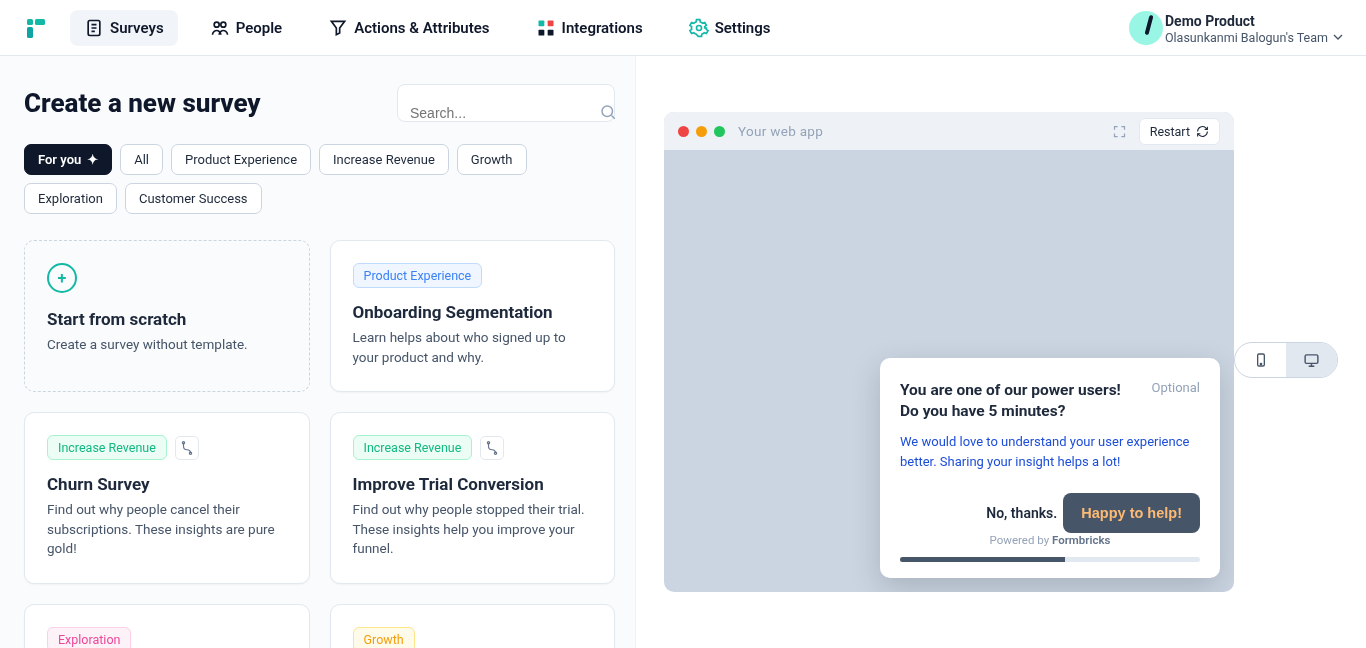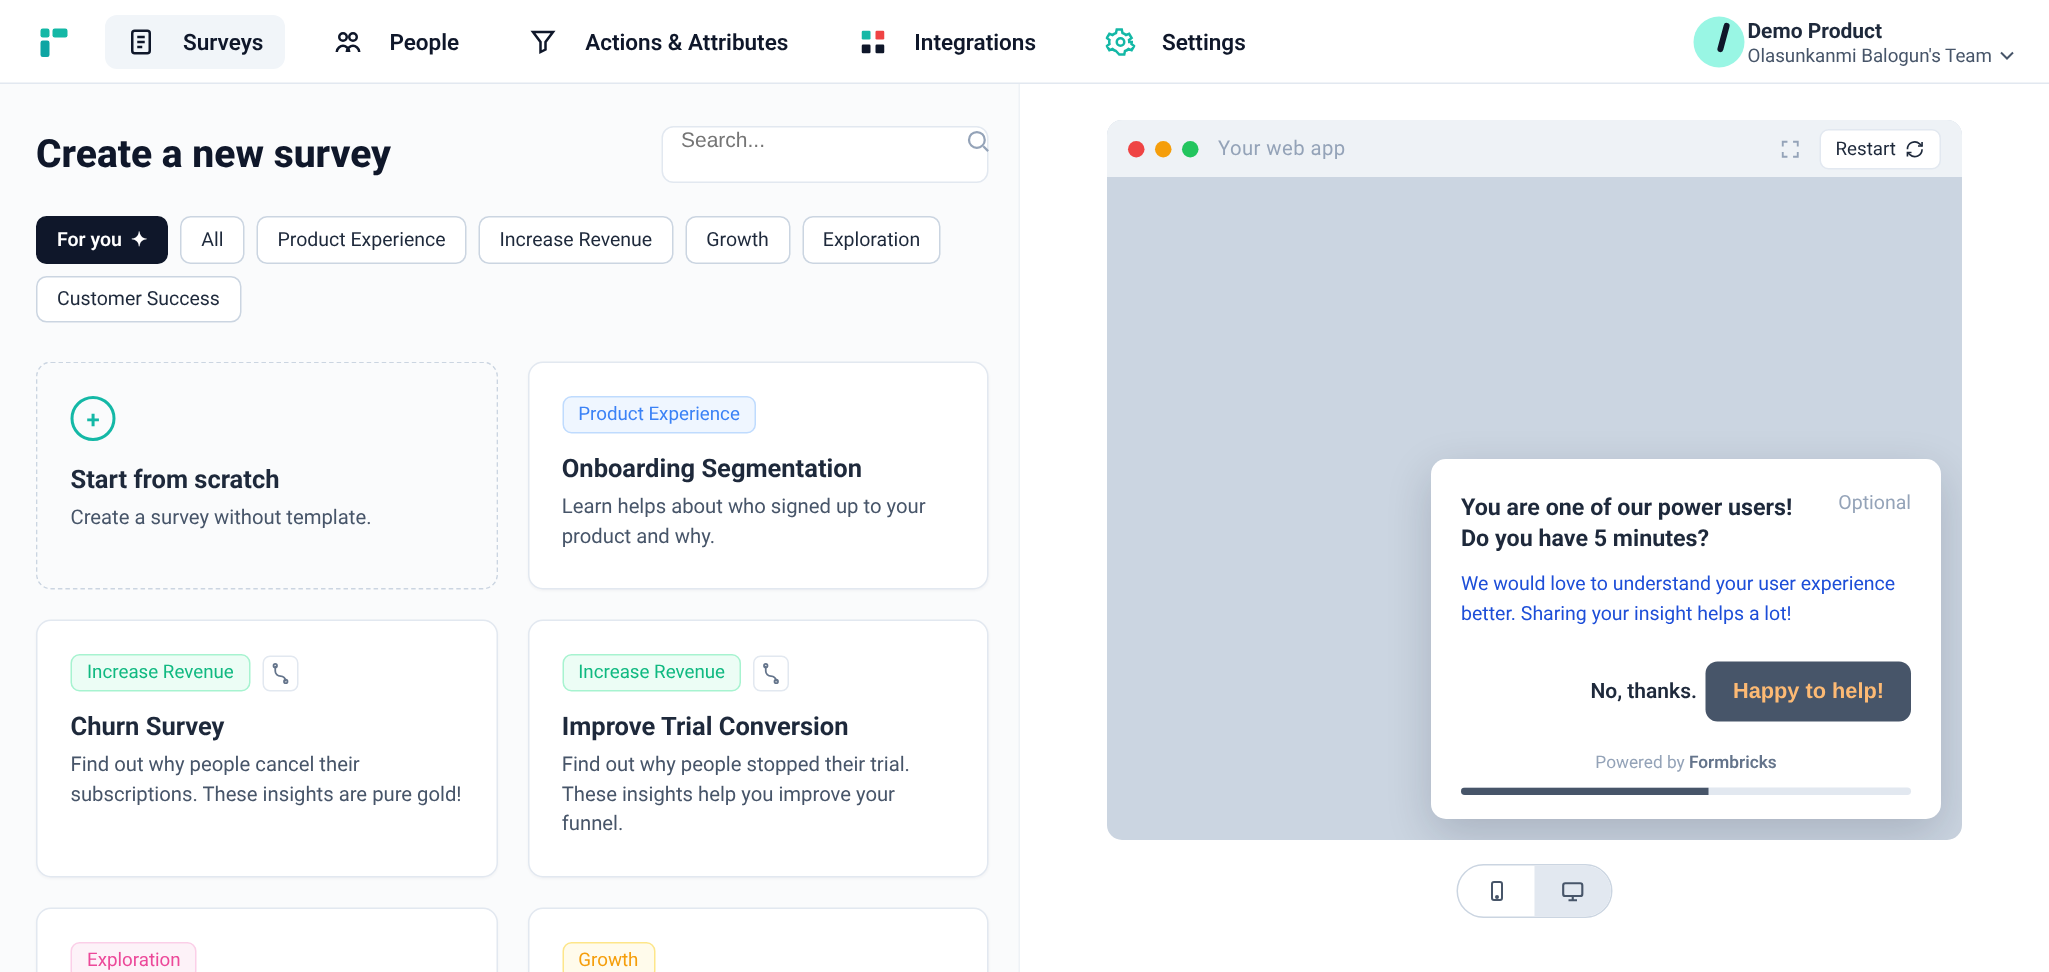--- a/index.html
+++ b/index.html
@@ -20,21 +20,21 @@
     height: 56px;
     border-bottom: 1px solid #e2e8f0;
     padding: 0 20px 0 24px;
   }
   .nav-left { display: flex; align-items: center; gap: 18px; }
   .logo {
     width: 24px; height: 24px; position: relative; margin-right: 4px;
   }
   .logo svg { width: 24px; height: 24px; }
   .nav-item {
-    display: flex; align-items: center; gap: 18px;
+    display: flex; align-items: center; gap: 6px;
     padding: 8px 14px; border-radius: 8px; cursor: pointer;
     font-weight: 600; font-size: 15px; color: #0f172a;
   }
   .nav-item.active { background: #f1f5f9; }
   .nav-icon { width: 20px; height: 20px; display: inline-flex; align-items: center; justify-content: center; }
   .nav-right { display: flex; align-items: flex-end; gap: 2px; }
   .avatar {
     width: 34px; height: 34px; border-radius: 50%;
     background: #99f6e4; position: relative; overflow: hidden;
   }
@@ -47,28 +47,28 @@
   .team-sub { font-size: 12.5px; color: #475569; }
   .chevron-down { color: #475569; }
 
   
   .main { display: flex; height: calc(648px - 56px); }
   .left-pane {
     width: 680px; padding: 28px 20px 20px 24px;
     border-right: 1px solid #eef2f6; overflow: hidden;
     background: #fafbfc;
   }
-  .right-pane { flex: 1; padding: 24px 28px; display: flex; flex-direction: column; align-items: center; }
+  .right-pane { flex: 1; padding: 24px 28px; display: flex; flex-direction: row; align-items: center; }
 
   .page-title { font-size: 26px; font-weight: 800; color: #0f172a; }
 
   .title-row { display: flex; align-items: center; justify-content: space-between; margin-bottom: 22px; }
   .search-box {
     width: 218px; height: 38px; border: 1px solid #e2e8f0; border-radius: 8px;
-    display: flex; align-items: flex-start; padding: 0 12px; gap: 8px; background: #fff;
+    display: flex; align-items: flex-end; padding: 0 12px; gap: 8px; background: #fff;
   }
   .search-box input {
     border: none; outline: none; flex: 1; font-size: 14px; color: #475569; background: transparent;
   }
   .search-icon { color: #94a3b8; }
 
   
   .filters { display: flex; gap: 8px; margin-bottom: 26px; flex-wrap: wrap; }
   .pill {
     border: 1px solid #cbd5e1; background: #fff; border-radius: 7px;
@@ -141,21 +141,21 @@
   .popup-top { display: flex; justify-content: space-between; align-items: flex-start; gap: 15px; }
   .popup-title { font-weight: 700; font-size: 15.5px; color: #1e293b; line-height: 1.35; }
   .optional { color: #94a3b8; font-size: 13px; white-space: nowrap; }
   .popup-desc { font-size: 13px; color: #1d4ed8; margin-top: 10px; line-height: 1.5; }
   .popup-actions { display: flex; justify-content: flex-end; margin-top: 22px; align-items: center; }
   .btn-ghost { font-size: 14px; font-weight: 600; color: #1e293b; cursor: pointer; padding: 10px 6px; }
   .btn-primary {
     background: #475569; color: #fdba74; font-weight: 700; font-size: 14.5px;
     border: none; border-radius: 8px; padding: 12px 18px; cursor: pointer;
   }
-  .powered { text-align: center; font-size: 11.5px; color: #94a3b8; margin-top: 20px; }
+  .powered { text-align: center; font-size: 11.5px; color: #94a3b8; }
   .powered b { color: #64748b; font-weight: 600; }
   .progress {
     margin-top: 10px; height: 5px; background: #e2e8f0; border-radius: 3px; overflow: hidden;
   }
   .progress-fill { height: 100%; width: 55%; background: #475569; }
 
   .device-toggle {
     margin-top: 16px; display: flex; border: 1px solid #cbd5e1; border-radius: 20px;
     overflow: hidden; width: 104px;
   }

